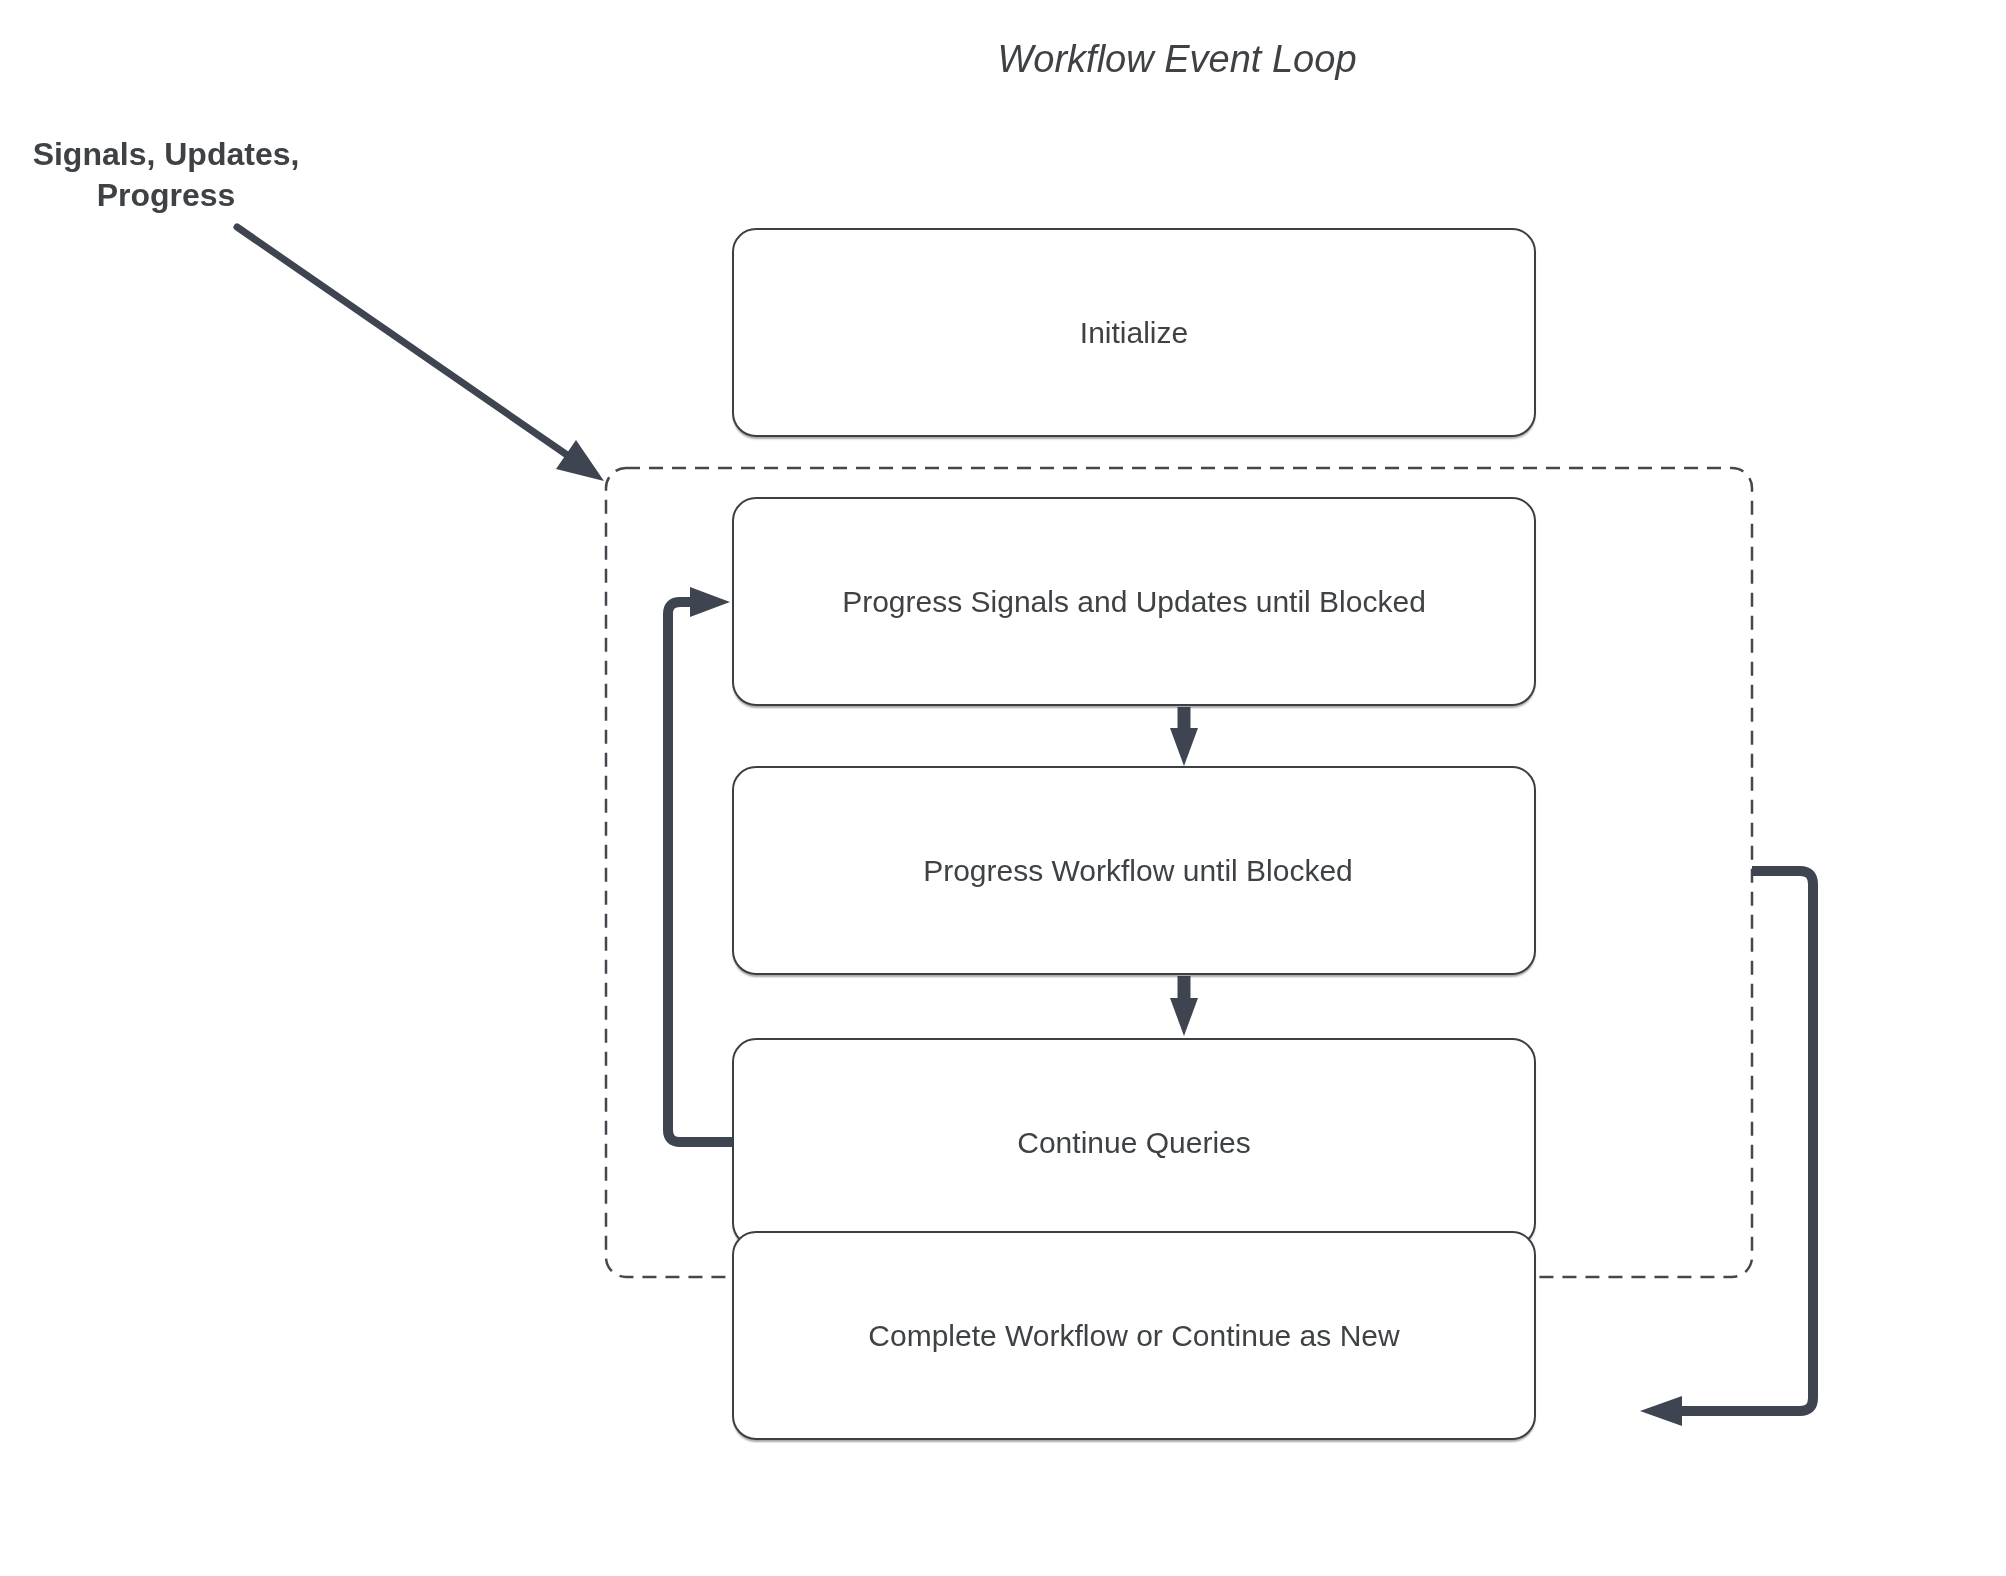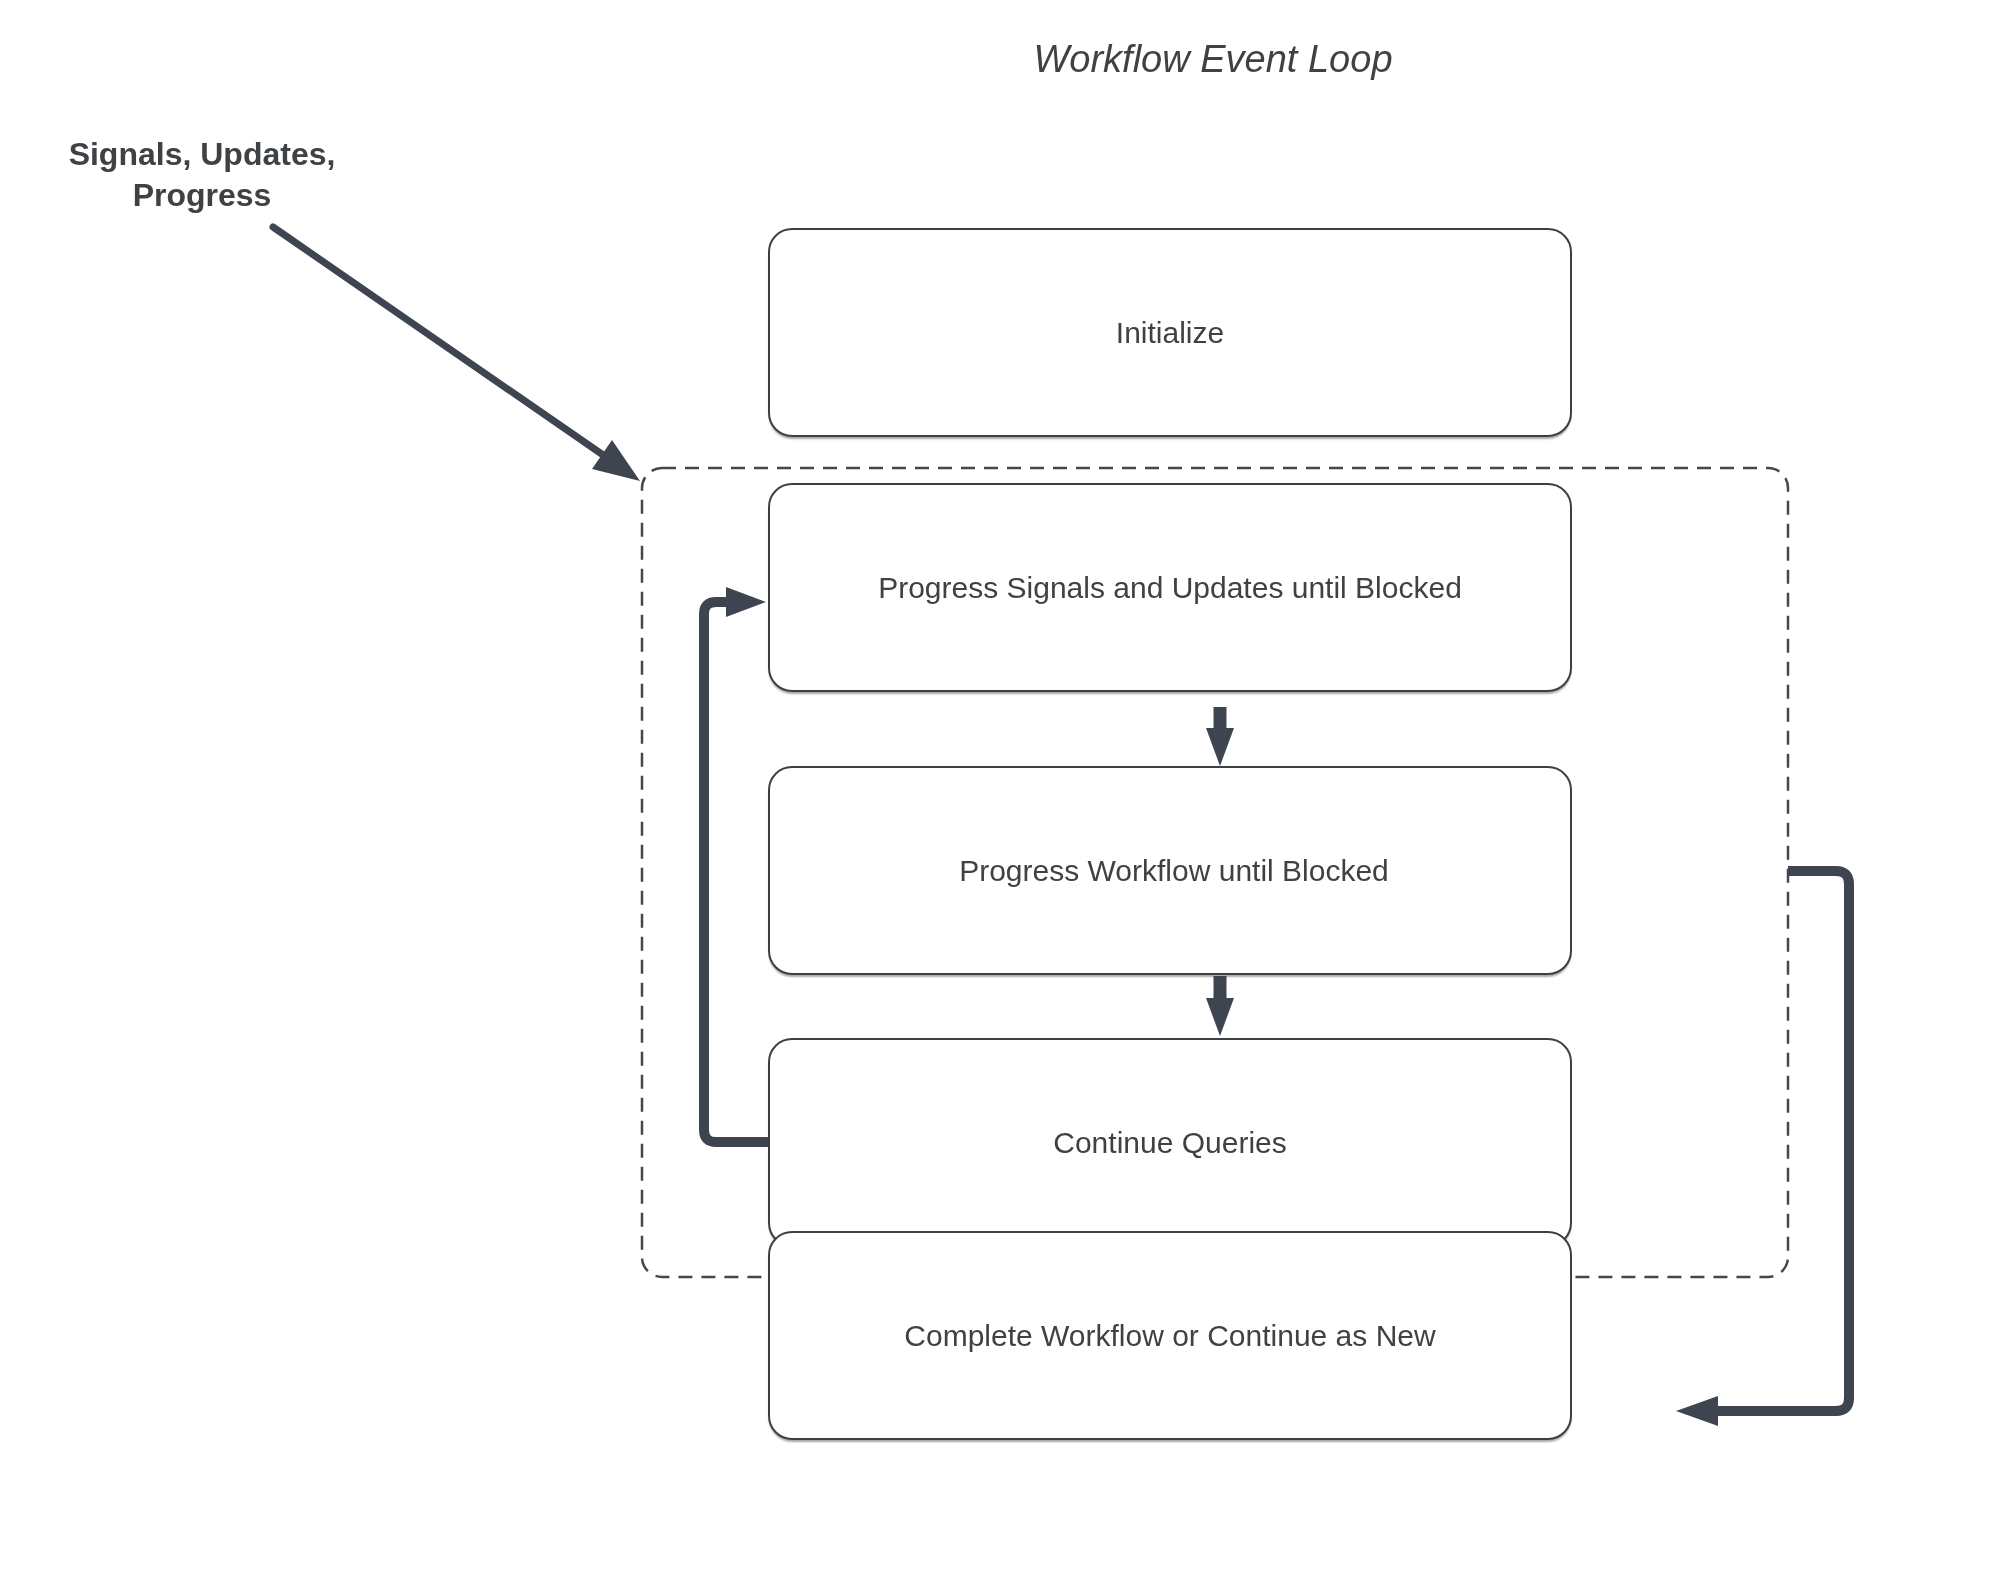--- a/index.html
+++ b/index.html
@@ -11,21 +11,21 @@
     --dashed:#44484e;
   }
   *{margin:0;padding:0;box-sizing:border-box;}
   html,body{width:2006px;height:1576px;}
   body{
     background:var(--bg);
     font-family:"Liberation Sans", sans-serif;
     position:relative;
     overflow:hidden;
   }
-  .canvas{position:absolute;inset:0;margin-left:36px;}
+  .canvas{position:absolute;inset:0;}
   .diagram-title{
     position:absolute;
     left:1177px; top:38px;
     transform:translateX(-50%);
     font-size:38px;
     font-style:italic;
     color:var(--text);
     white-space:nowrap;
   }
   .ext-label{
@@ -72,21 +72,21 @@
     box-shadow:0 3px 2px -1px rgba(60,60,60,0.45);
     display:flex;
     align-items:center;
     justify-content:center;
     text-align:center;
     font-size:30px;
     color:var(--text);
     padding:0 40px;
   }
   .node-initialize{top:228px;}
-  .node-progress-signals{top:483px;}
+  .node-progress-signals{top:497px;}
   .node-progress-workflow{top:766px;padding-left:48px;}
   .node-execute-queries{top:1038px;}
   .node-complete{top:1231px;text-align:right;}
 </style>
 </head>
 <body>
 
 <div class="canvas">
 
   <div class="diagram-title">Workflow Event Loop</div>

